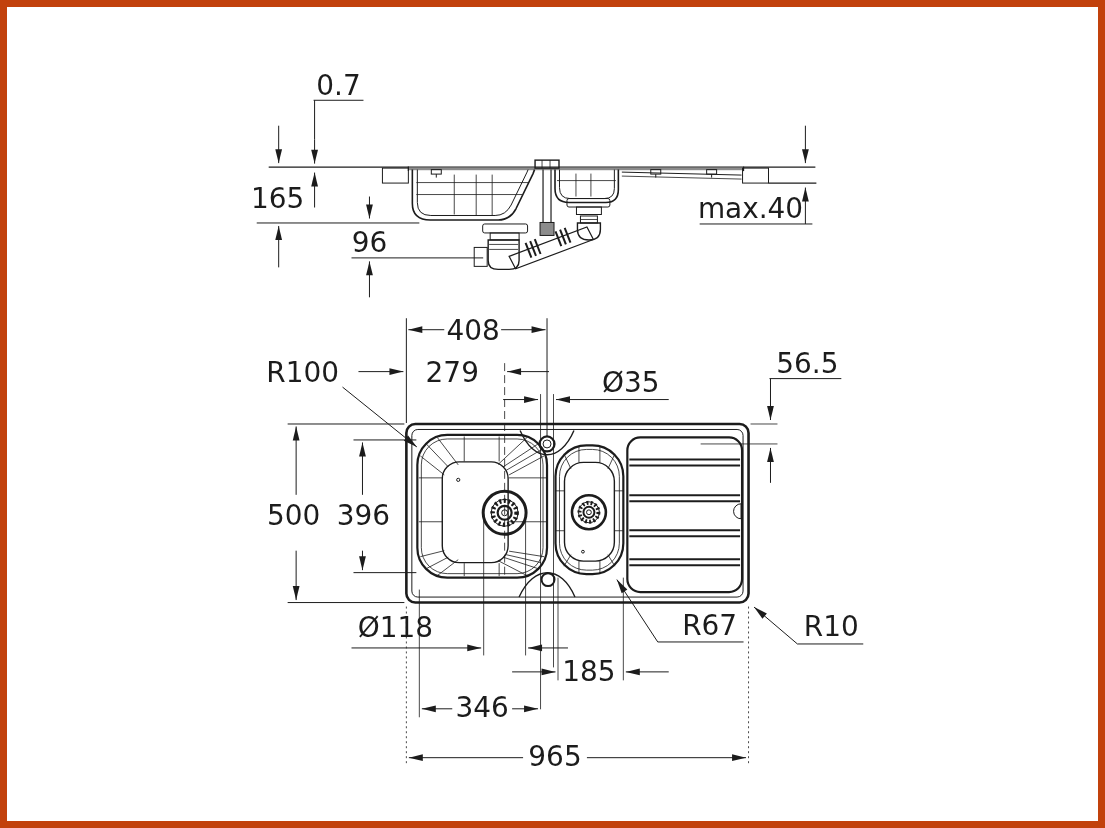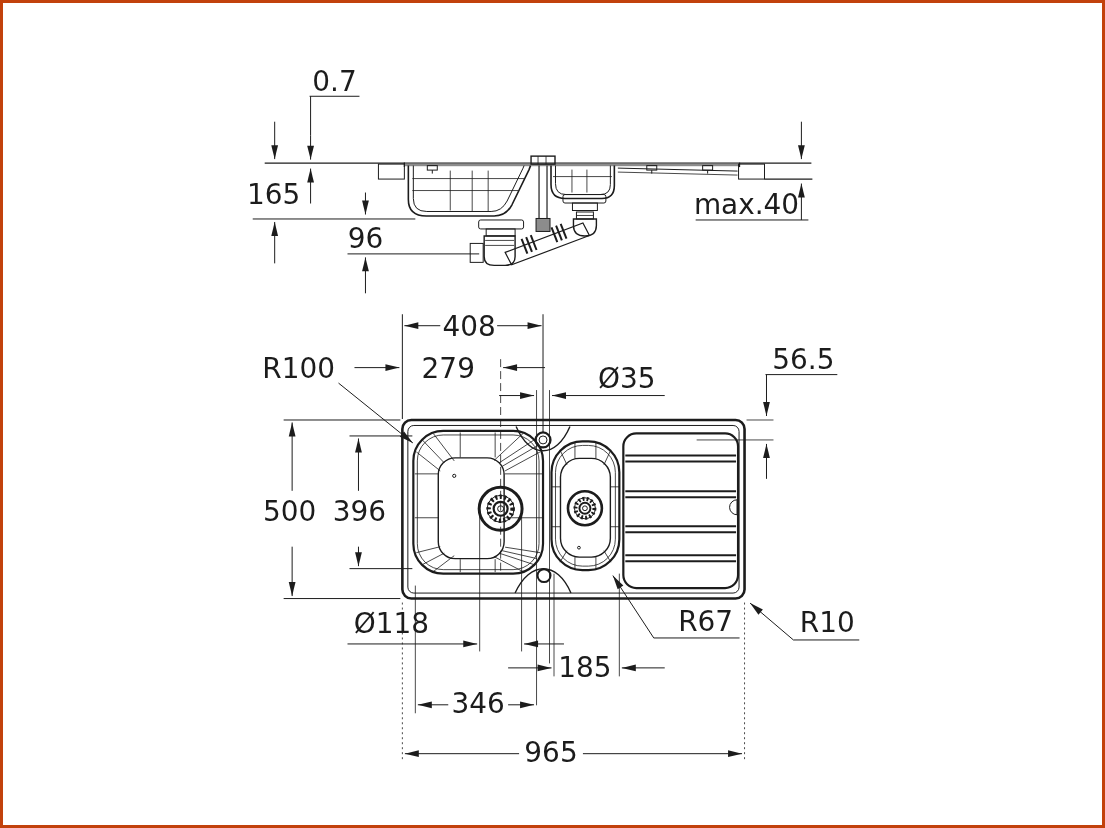--- a/index.html
+++ b/index.html
@@ -1,17 +1,17 @@
 <!DOCTYPE html>
 <html><head>
 <meta charset="utf-8">
 <style>
   html,body{margin:0;padding:0;background:#ffffff;}
   .stage{position:relative;width:1105px;height:828px;background:#ffffff;
-         border:3px solid #c2410c;box-sizing:border-box;overflow:hidden;
+         border:7px solid #c2410c;box-sizing:border-box;overflow:hidden;
          font-family:"DejaVu Sans",sans-serif;}
   svg{display:block;width:1103px;height:826px;}
   #dwg *{stroke:#1c1c1c;fill:none;stroke-linecap:butt;}
   #dwg .dimtxt{stroke:none;fill:#1c1c1c;font:28px "DejaVu Sans",sans-serif;text-anchor:middle;}
   .w07{stroke-width:.8}.w1{stroke-width:1}.w12{stroke-width:1.2}.w14{stroke-width:1.4}
   .w16{stroke-width:1.6}.w2{stroke-width:2}.w22{stroke-width:2.2}.w26{stroke-width:2.6}.w3{stroke-width:3}
   .fA{fill:#969696}.fB{fill:#c2c2c2}.fC{fill:#dedede}.fW{fill:#ffffff}.fH{fill:url(#hatch)}
   .fL{fill:#1c1c1c;stroke:none}
   .dash{stroke-dasharray:8 4}.dot{stroke-dasharray:2 3}
   .teeth{stroke-dasharray:2.2 2.4;stroke-width:4.5}

